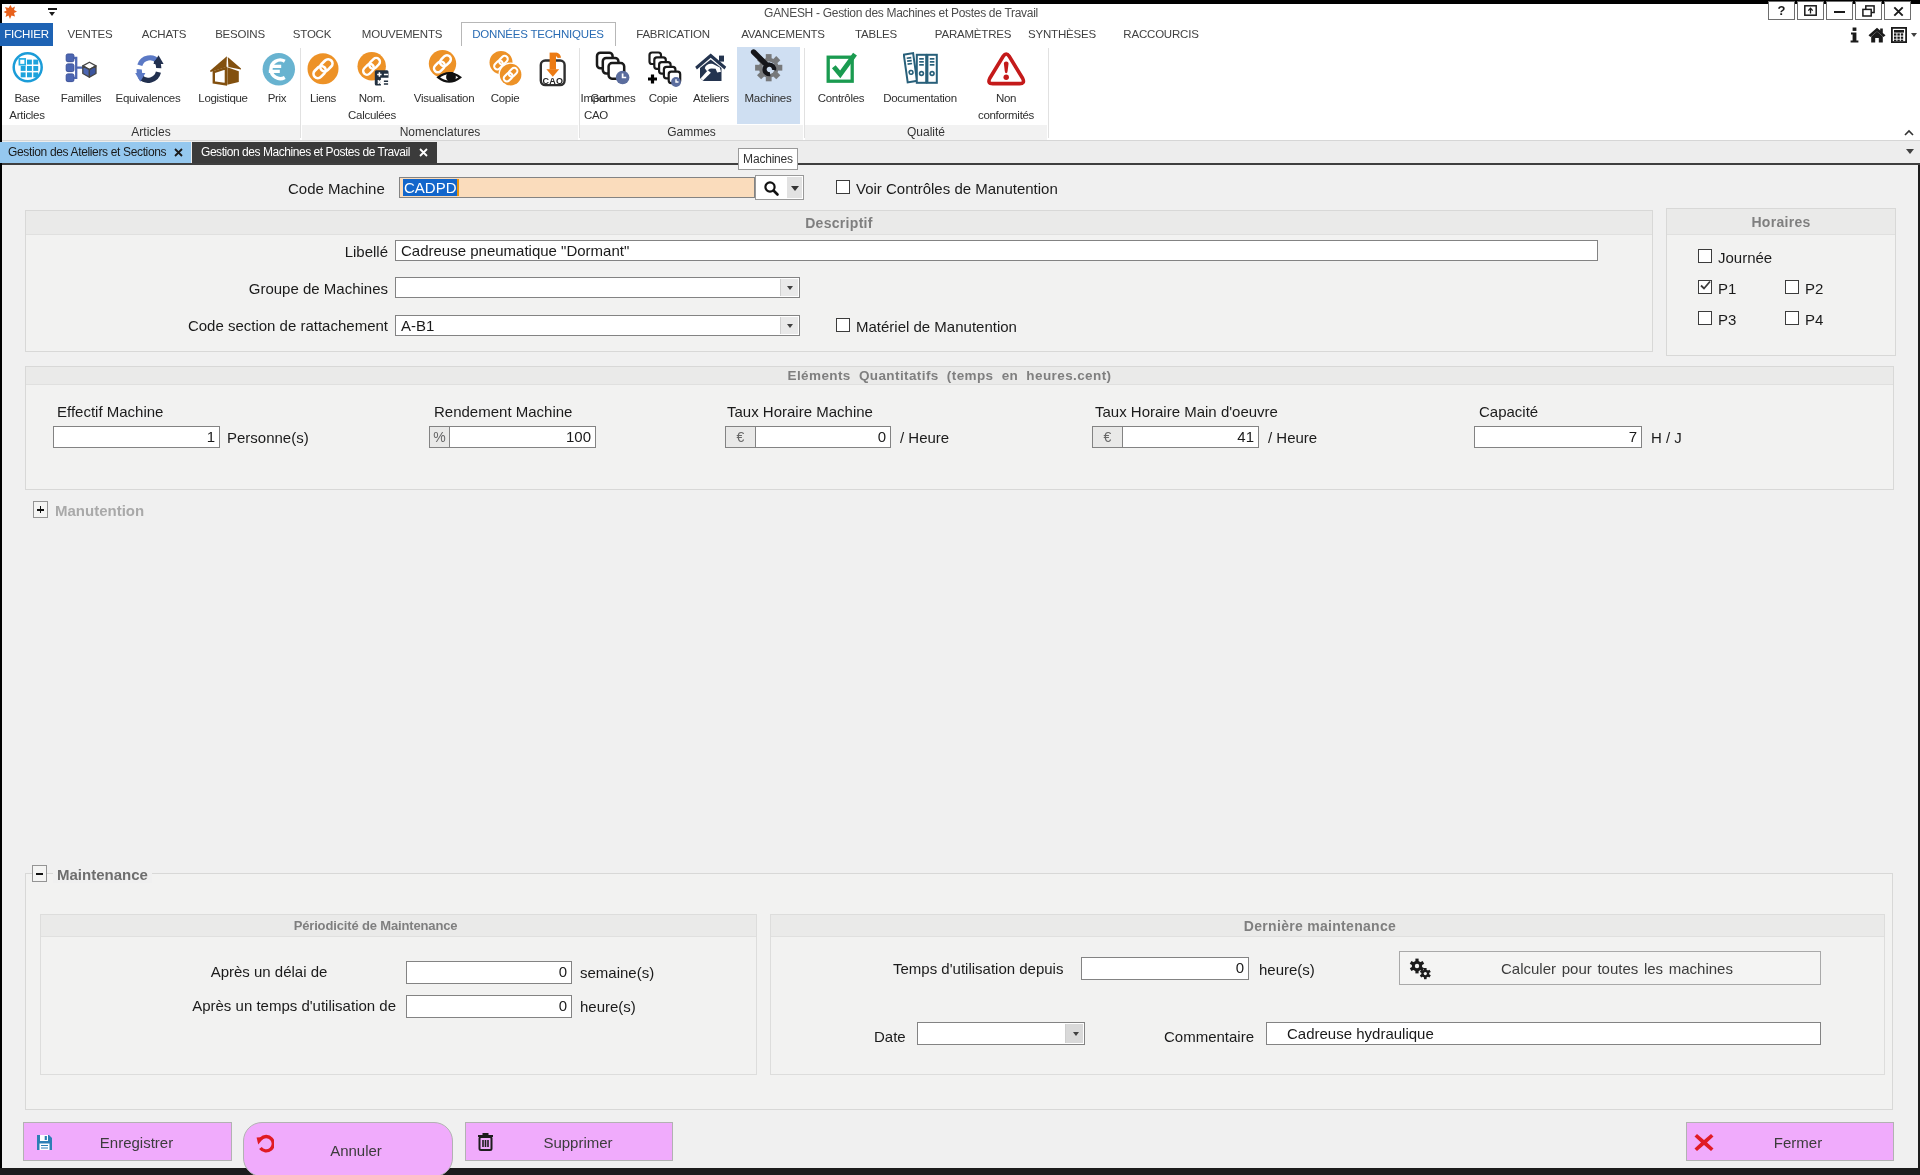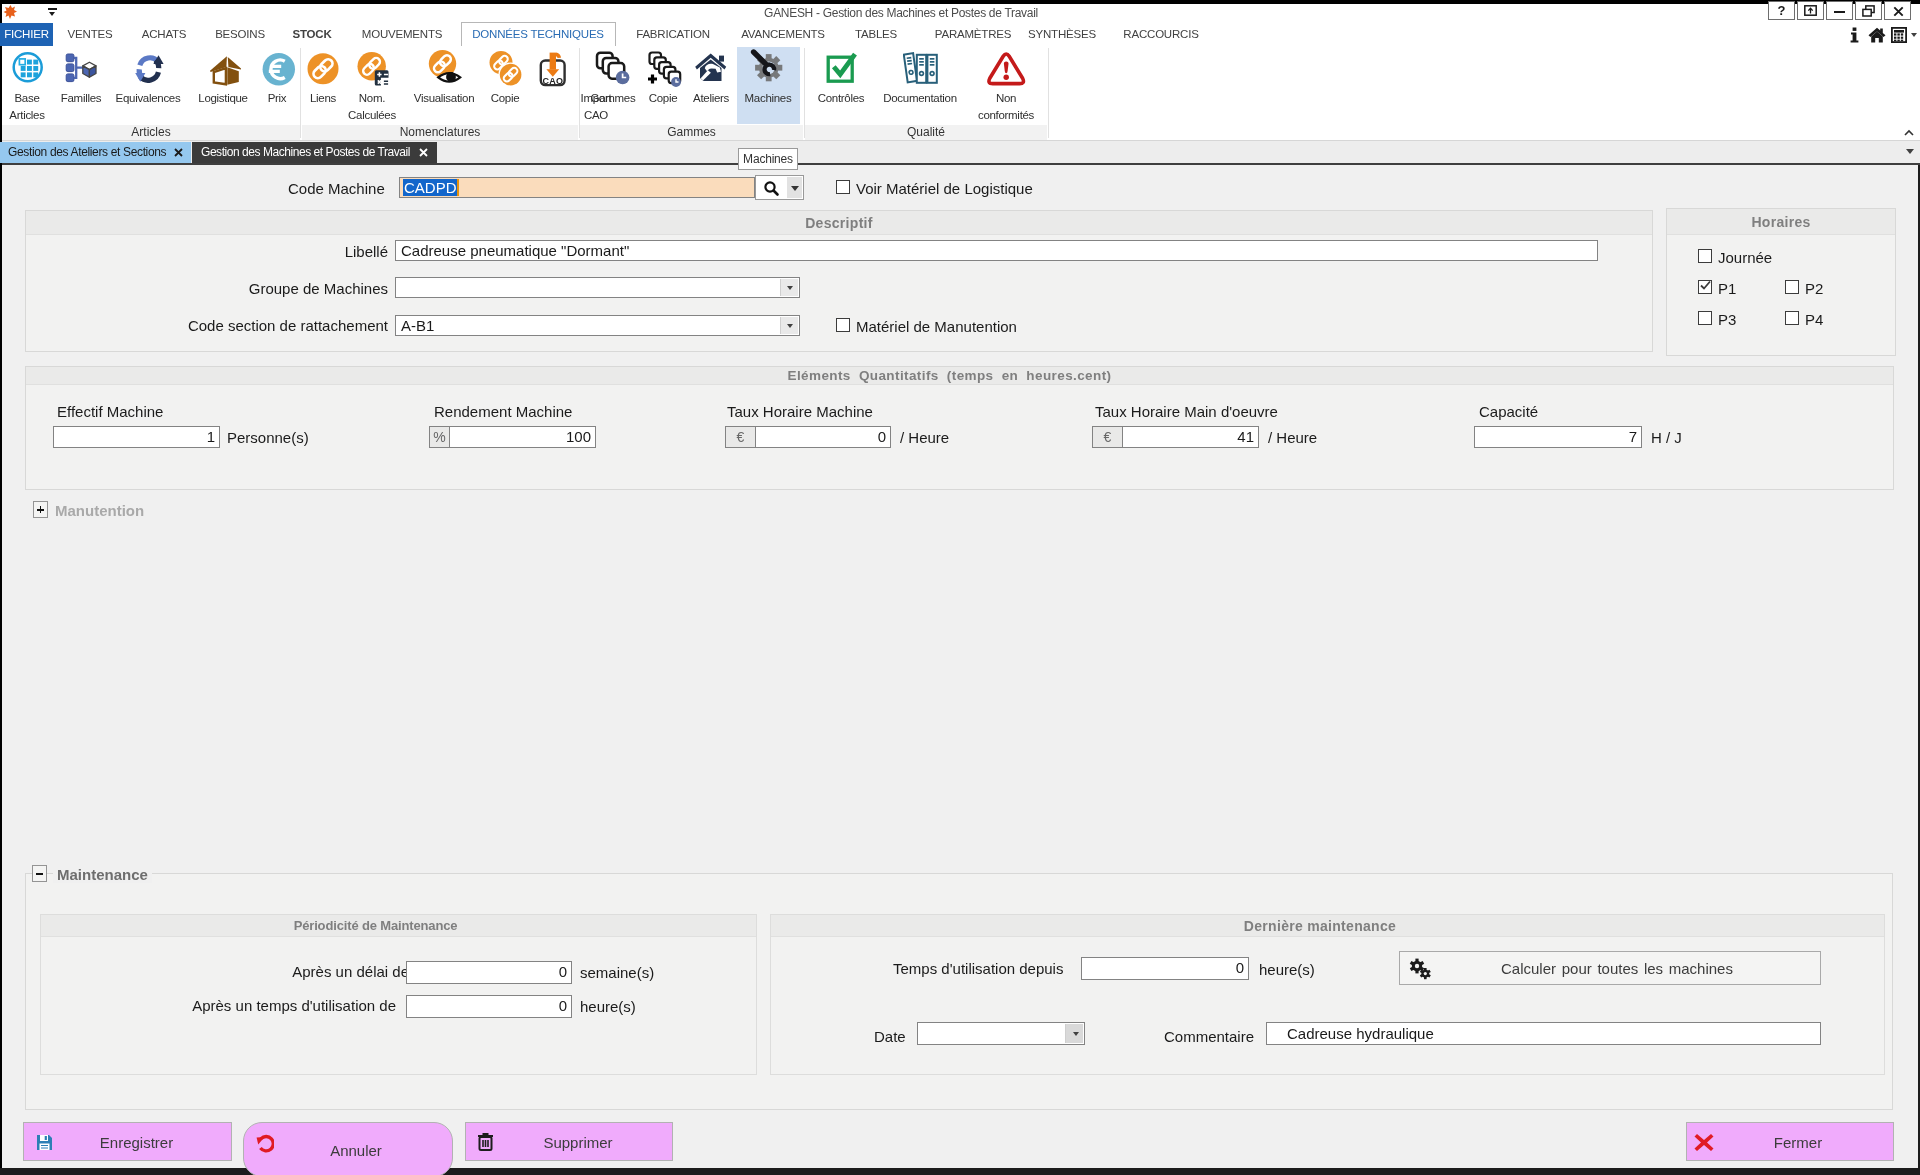--- a/index.html
+++ b/index.html
@@ -61,21 +61,21 @@
         <path d="M1.3 1.3 L9.7 9.7 M9.7 1.3 L1.3 9.7" stroke="#1a1a1a" stroke-width="1.9"></path>
       </svg>
   </div>
 </div>
 
 <div class="abs" style="left:2px;top:22px;width:1918px;height:24px;background:#fff;"></div>
 <div class="abs" style="left:0;top:23px;width:53px;height:23px;background:#1e63b4;color:#fff;font-size:11.5px;letter-spacing:-0.2px;text-align:center;line-height:23px;">FICHIER</div>
 <div class="menu-item" style="left:90px;">VENTES</div>
 <div class="menu-item" style="left:164px;">ACHATS</div>
 <div class="menu-item" style="left:240px;">BESOINS</div>
-<div class="menu-item" style="left:312px;font-weight:bold;">STOCK</div>
+<div class="menu-item" style="left:312px;">STOCK</div>
 <div class="menu-item" style="left:402px;">MOUVEMENTS</div>
 <div class="abs" style="left:461px;top:22px;width:155px;height:24px;background:#fff;border:1px solid #b7b7b7;border-bottom:none;box-sizing:border-box;"></div>
 <div class="menu-item" style="left:538px;color:#2a6cb4;">DONNÉES TECHNIQUES</div>
 <div class="menu-item" style="left:673px;">FABRICATION</div>
 <div class="menu-item" style="left:783px;">AVANCEMENTS</div>
 <div class="menu-item" style="left:876px;">TABLES</div>
 <div class="menu-item" style="left:963px;margin-left:10px;">PARAMÈTRES</div>
 <div class="menu-item" style="left:1062px;">SYNTHÈSES</div>
 <div class="menu-item" style="left:1161px;">RACCOURCIS</div>
 
@@ -374,21 +374,21 @@
 </div>
 <div class="abs" style="left:755px;top:175px;width:49px;height:25px;background:#fff;border:1px solid #999;box-sizing:border-box;">
   <svg style="position:absolute;left:7px;top:4px;" width="17" height="17" viewBox="0 0 17 17">
       <circle cx="7" cy="7" r="4.6" fill="none" stroke="#111" stroke-width="2.2"></circle>
       <line x1="10.5" y1="10.5" x2="14.5" y2="14.5" stroke="#111" stroke-width="2.6" stroke-linecap="round"></line>
     </svg>
   <div style="position:absolute;right:1px;top:1px;bottom:1px;width:15px;background:#e2e2e2;"></div>
   <div class="caretdn" style="right:4px;top:10px;border-top-color:#333;"></div>
 </div>
 <div class="cb" style="left:836px;top:180px;"></div>
-<div class="lbl" style="left:856px;top:181px;">Voir Matériel de Logistique</div>
+<div class="lbl" style="left:856px;top:181px;">Voir Contrôles de Manutention</div>
 
 <div class="grp" style="left:25px;top:210px;width:1628px;height:142px;">
   <div class="grp-hd" style="height:24px;line-height:24px;">Descriptif</div>
 </div>
 <div class="lbl" style="left:240px;top:244px;width:148px;text-align:right;">Libellé</div>
 <div class="inp" style="left:395px;top:240px;width:1203px;height:21px;padding-left:5px;">Cadreuse pneumatique "Dormant"</div>
 <div class="lbl" style="left:240px;top:281px;width:148px;text-align:right;">Groupe de Machines</div>
 <div class="inp" style="left:395px;top:277px;width:405px;height:21px;">
   <div class="combo-btn"></div>
     <div class="caretdn" style="right:6px;top:8px;border-left-width:3.5px;border-right-width:3.5px;border-top-width:4.5px;"></div>
@@ -450,21 +450,21 @@
 
 <div class="grp" style="left:25px;top:873px;width:1868px;height:237px;"></div>
 <div class="abs" style="left:32px;top:865px;width:15px;height:17px;background:#f4f4f3;border:1px solid #949494;box-sizing:border-box;z-index:5;">
   <div style="position:absolute;left:3px;top:7px;width:7px;height:1.5px;background:#111;"></div>
 </div>
 <div class="abs" style="left:53px;top:866px;font-size:15px;font-weight:bold;color:#6e6e6e;background:#f0f0f0;padding:0 4px;z-index:5;">Maintenance</div>
 
 <div class="grp" style="left:40px;top:914px;width:717px;height:161px;border-color:#dddddc;">
   <div class="grp-hd" style="height:22px;line-height:22px;font-size:13px;letter-spacing:-0.15px;padding-right:46px;">Périodicité de Maintenance</div>
 </div>
-<div class="lbl" style="left:153px;top:964px;width:256px;text-align:right;">Après un délai de</div>
+<div class="lbl" style="left:141px;top:964px;width:256px;text-align:center;">Après un délai de</div>
 <div class="inp num" style="left:406px;top:961px;width:166px;height:23px;">0</div>
 <div class="lbl" style="left:580px;top:965px;">semaine(s)</div>
 <div class="lbl" style="left:140px;top:998px;width:256px;text-align:right;">Après un temps d'utilisation de</div>
 <div class="inp num" style="left:406px;top:995px;width:166px;height:23px;">0</div>
 <div class="lbl" style="left:580px;top:999px;">heure(s)</div>
 
 <div class="grp" style="left:770px;top:914px;width:1115px;height:161px;border-color:#dddddc;">
   <div class="grp-hd" style="height:22px;line-height:22px;padding-right:15px;">Dernière maintenance</div>
 </div>
 <div class="lbl" style="left:893px;top:961px;">Temps d'utilisation depuis</div>

